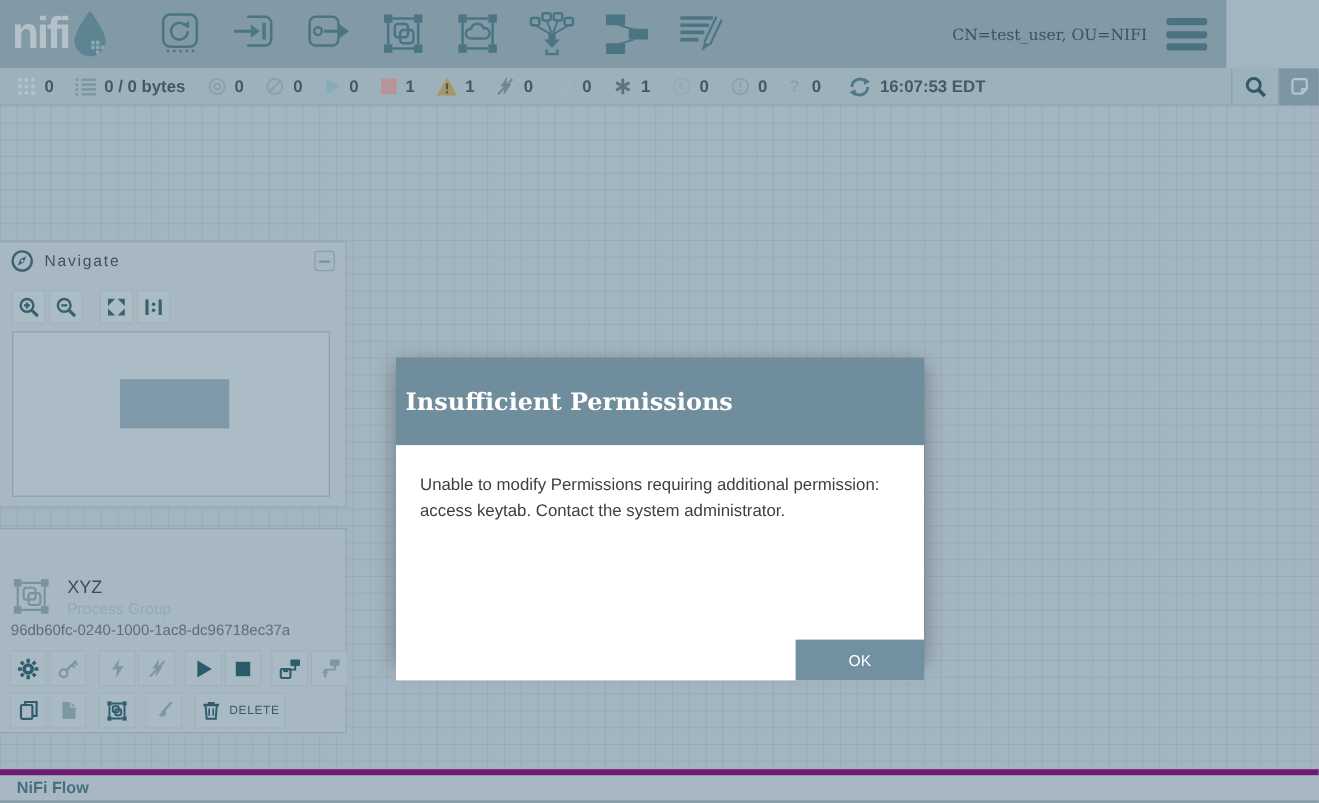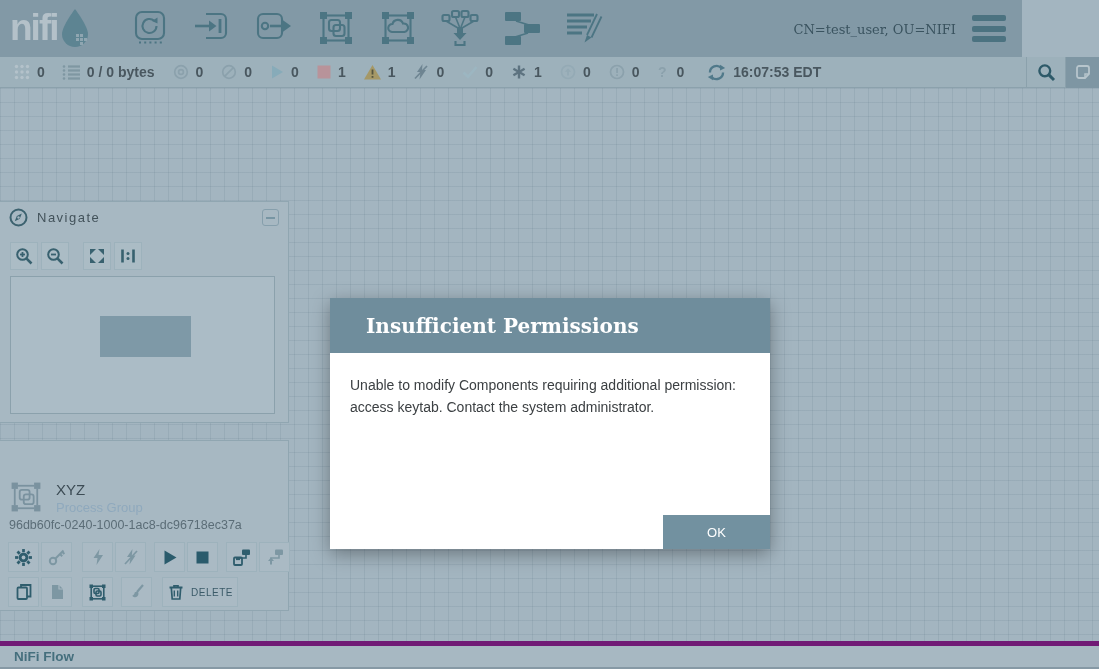--- a/index.html
+++ b/index.html
@@ -62,21 +62,21 @@
   .op-row1 { top:101px; } .op-row2 { top:136px; }
   .op-btn { width:31px; height:30px; border:1px solid #9db2bc; background:#aabac4; display:flex; align-items:center; justify-content:center; cursor:pointer; }
   .op-btn.dis { cursor:default; }
   .op-btn.dis svg { opacity:.38; }
   .gap2 { margin-left:2px; } .gap10 { margin-left:10px; } .gap8 { margin-left:8px; }
   .del-btn { width:76px; }
   .del-label { font-size:10px; color:#3a5a68; margin-left:6px; letter-spacing:.5px; }
 
   
   .modal { position:absolute; left:330px; top:210px; width:440px; height:251px; box-shadow:0 5px 18px rgba(0,0,0,0.35); z-index:10; }
-  .modal-hd { height:55px; background:#6f8d9c; display:flex; align-items:center; padding-left:36px; }
+  .modal-hd { height:73px; background:#6f8d9c; display:flex; align-items:center; padding-left:8px; }
   .modal-title { font-family:"DejaVu Serif", serif; font-size:20px; font-weight:bold; color:#ffffff; }
   .modal-body { position:relative; height:196px; background:#ffffff; padding:21px 20px 0 20px; }
   .modal-msg { font-size:14px; color:#3c4043; line-height:1.6; }
   .ok-btn { position:absolute; right:0; bottom:0; width:107px; height:34px; background:#7291a0; color:#ffffff; font-size:13px; font-weight:normal; display:flex; align-items:center; justify-content:center; cursor:pointer; }
 
   
   .foot { position:absolute; left:0; top:641px; width:1099px; height:28px; background:#a7b8c2; border-top:5px solid #701a75; border-bottom:2px solid #8699a5; display:flex; align-items:center; padding-left:14px; }
   .crumb { font-size:13.5px; font-weight:bold; color:#456f7d; cursor:pointer; }
 </style>
 </head>
@@ -524,21 +524,21 @@
         </div>
       </div>
     </div>
 
     <div class="modal">
       <div class="modal-hd">
         <span class="modal-title">Insufficient Permissions</span>
       </div>
       <div class="modal-body">
         <div class="modal-msg">
-          <div>Unable to modify Components requiring additional permission:</div>
+          <div>Unable to modify Permissions requiring additional permission:</div>
           <div>access keytab. Contact the system administrator.</div>
         </div>
         <div class="ok-btn">OK</div>
       </div>
     </div>
 
   </div>
 
   <div class="foot">
     <span class="crumb">NiFi Flow</span>

